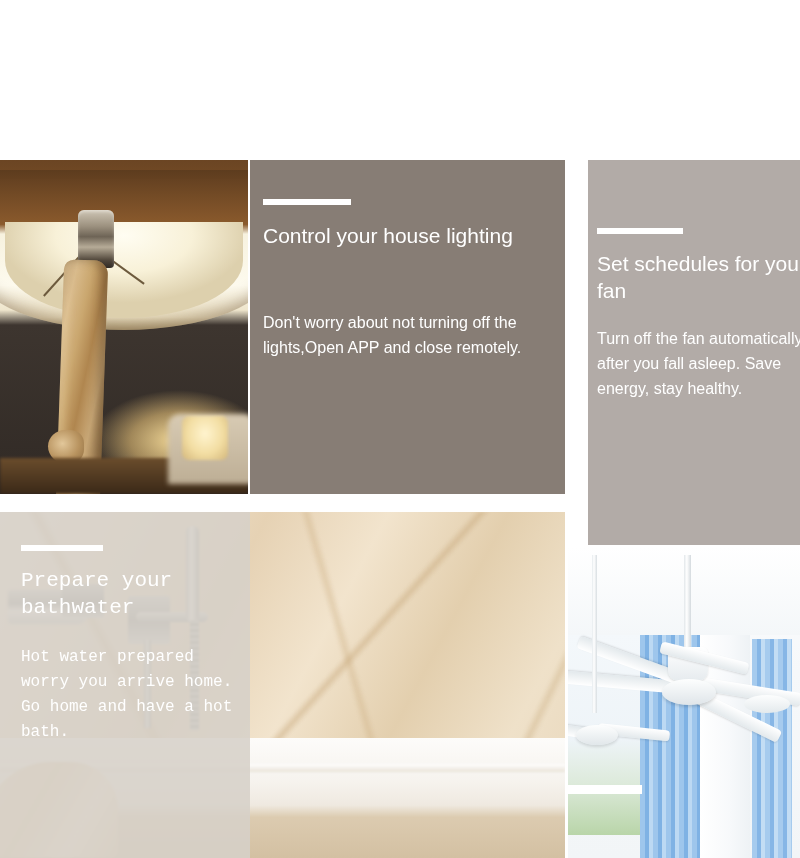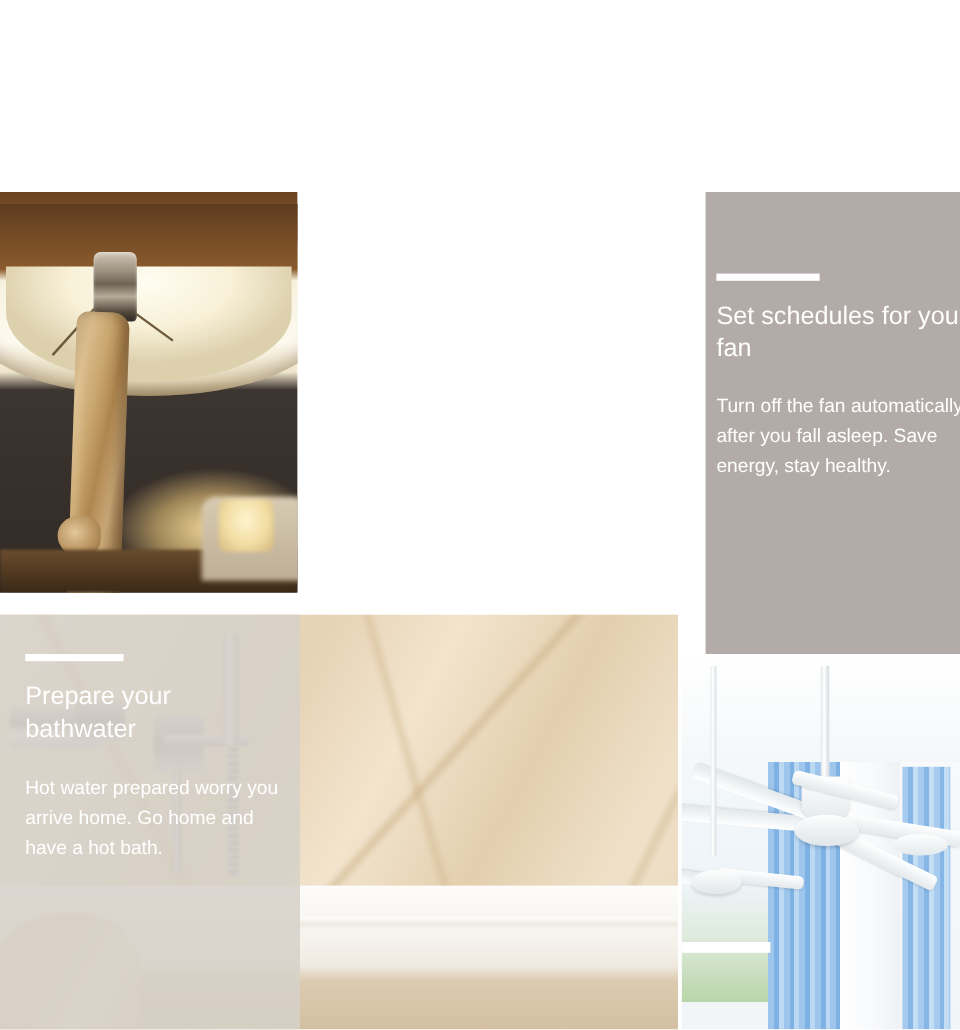--- a/index.html
+++ b/index.html
@@ -362,20 +362,21 @@
   #card-fan-text       { left: 588px; top: 160px; width: 212px; height: 385px; background: #b2aba7; }
   #card-bath-photo     { left: 0px;   top: 512px; width: 565px; height: 346px; }
   #card-fan-photo      { left: 568px; top: 547px; width: 232px; height: 311px; }
 
   
   .bath-overlay {
     position: absolute;
     left: 0; top: 0;
     width: 250px; height: 346px;
     background: rgba(214,208,200,0.88);
+    font-family: Liberation Mono, monospace;
   }
 </style>
 </head>
 <body>
 
 <div class="page">
 
 
   <div class="card" id="card-lighting-photo">
     <div class="photo photo-lamp">
@@ -385,20 +386,25 @@
       <div class="lamp-wire-r"></div>
       <div class="lamp-socket"></div>
       <div class="lamp-stem"></div>
       <div class="lamp-knot"></div>
       <div class="lamp-floor"></div>
       <div class="lamp-bg-sofa"></div>
       <div class="lamp-bg-lamp"></div>
     </div>
   </div>
 
+  <div class="card" id="card-lighting-text">
+    <div class="accent-bar" style="left:13px; top:39px; width:88px;"></div>
+    <div class="card-heading" style="left:13px; top:62px; width:250px;">Control your house lighting</div>
+    <div class="card-body" style="left:13px; top:150px; width:268px;">Don't worry about not turning off the lights,Open APP and close remotely.</div>
+  </div>
 
   <div class="card" id="card-fan-text">
     <div class="accent-bar" style="left:9px; top:68px; width:86px;"></div>
     <div class="card-heading" style="left:9px; top:90px; width:215px;">Set schedules for your fan</div>
     <div class="card-body" style="left:9px; top:166px; width:222px;">Turn off the fan automatically after you fall asleep. Save energy, stay healthy.</div>
   </div>
 
   <div class="card" id="card-bath-photo">
     <div class="photo photo-bath">
       <div class="bath-veins"></div>

